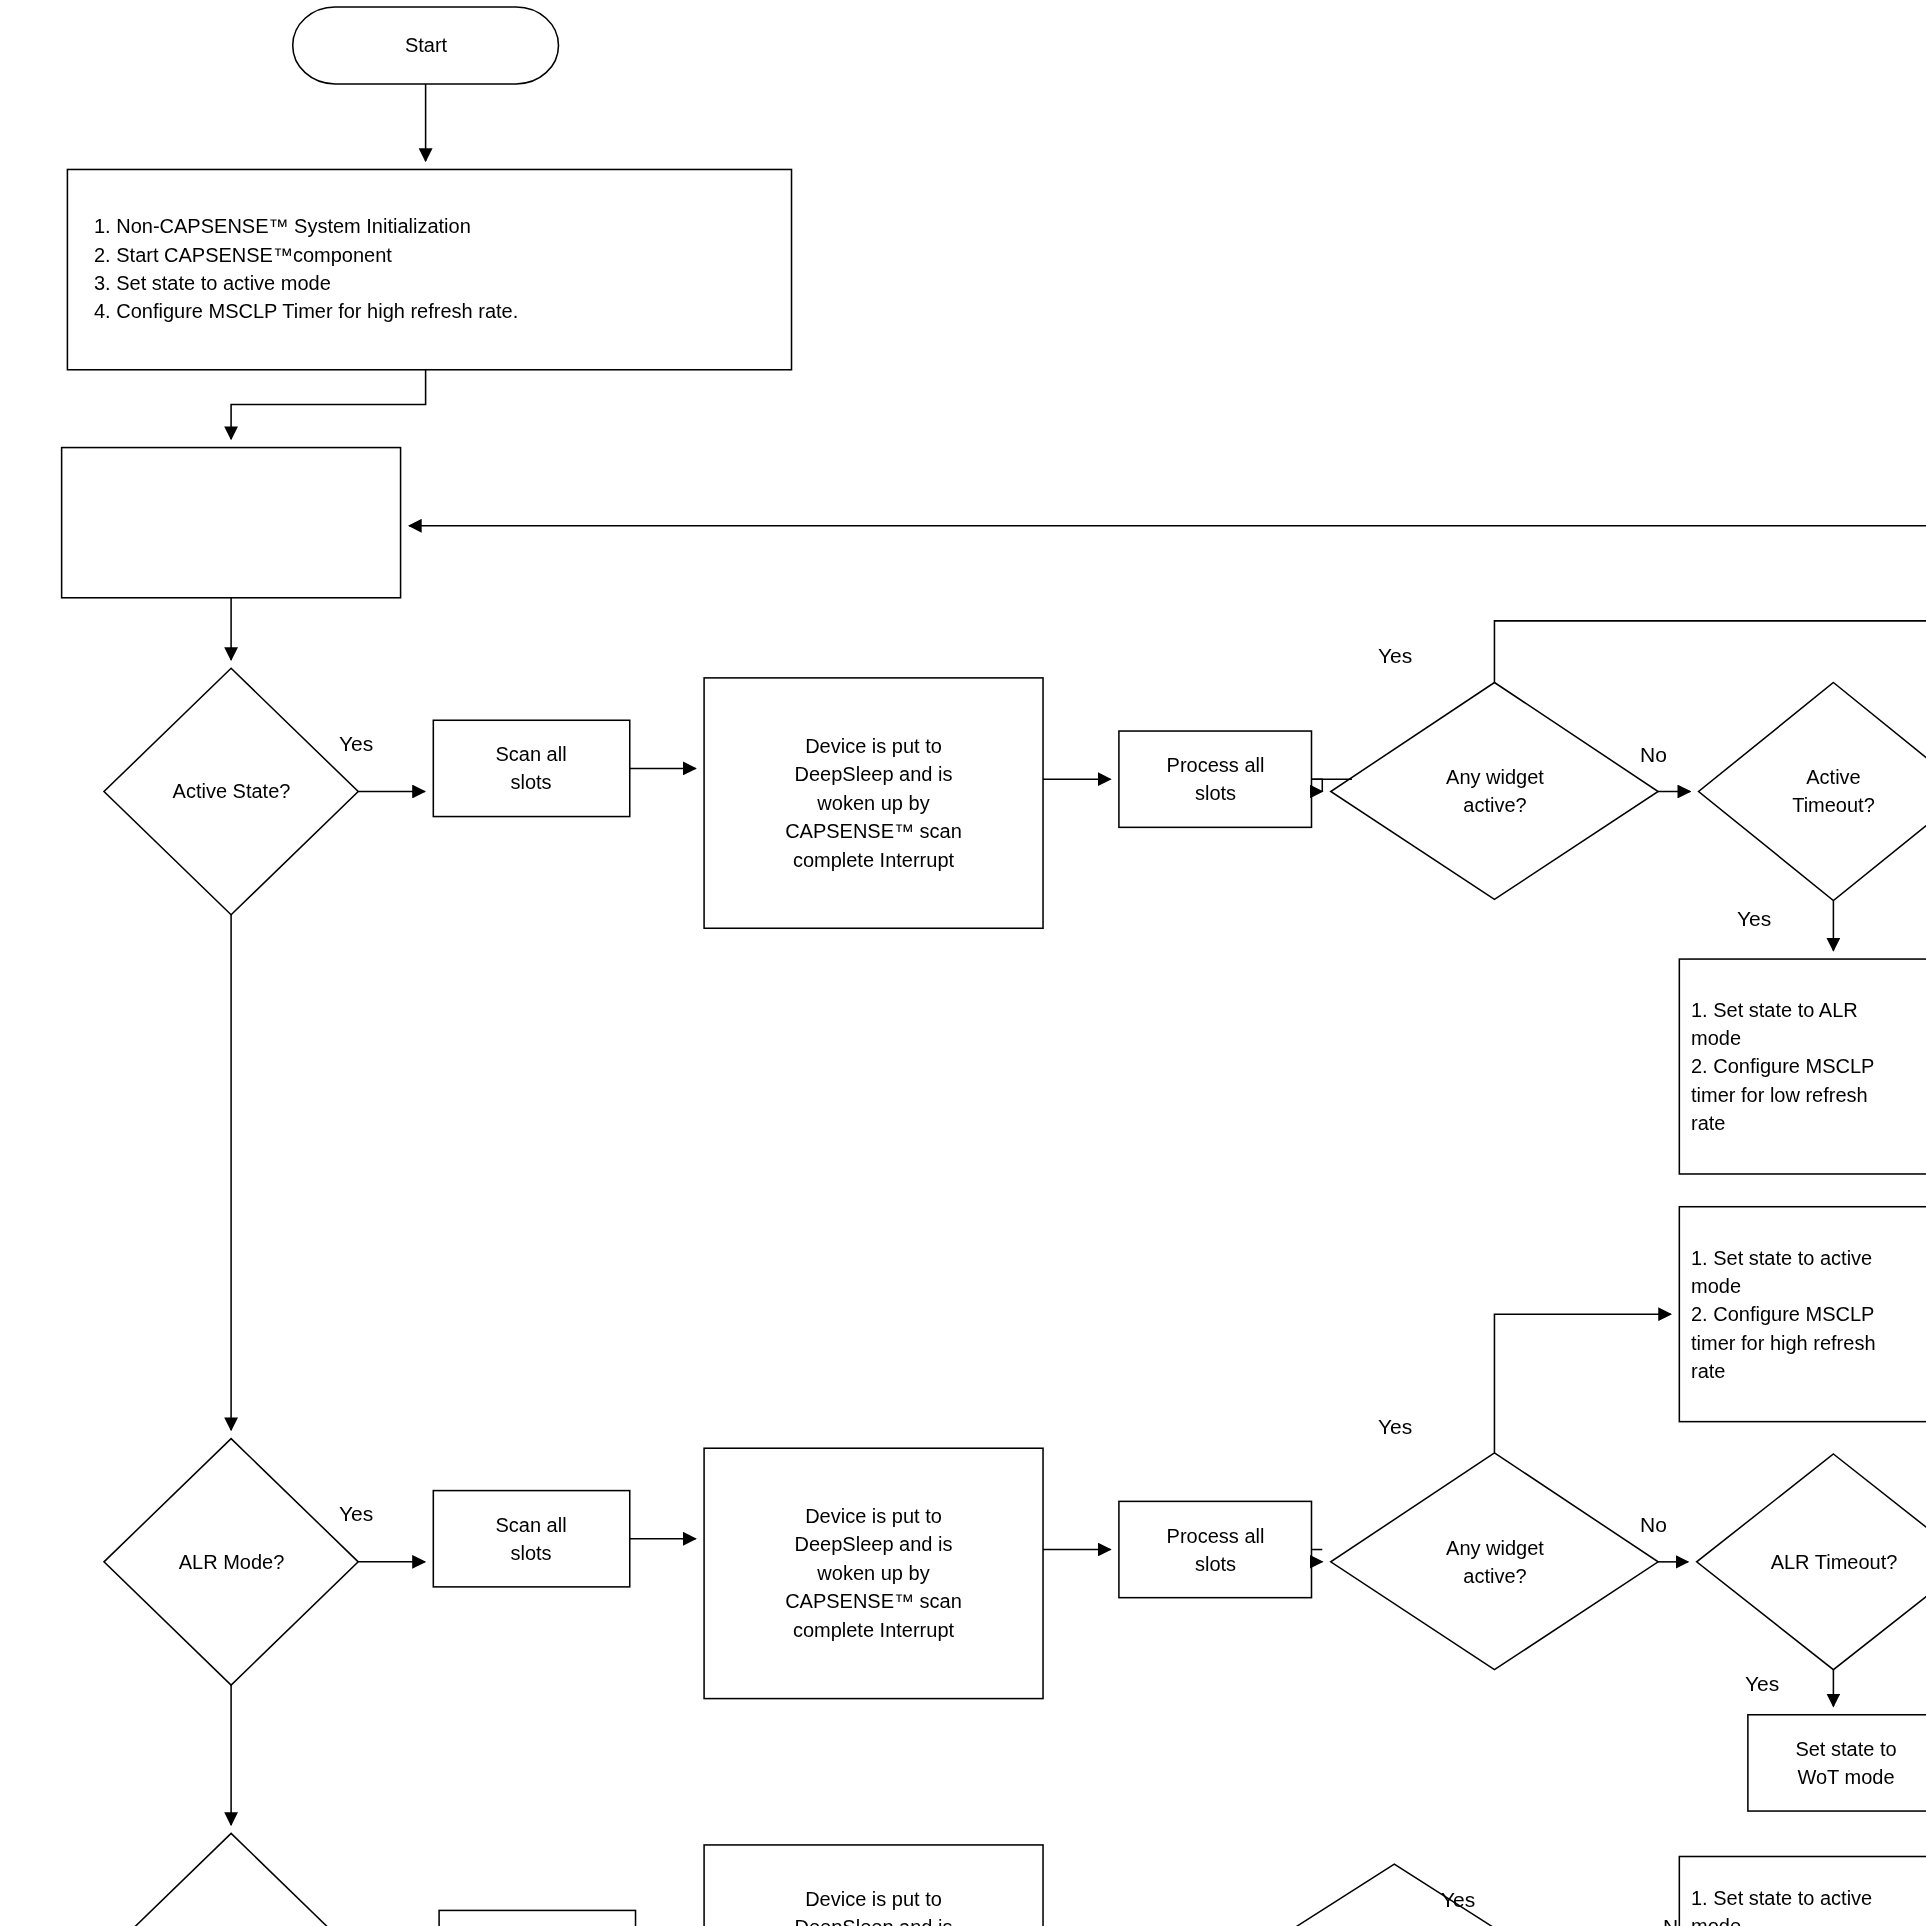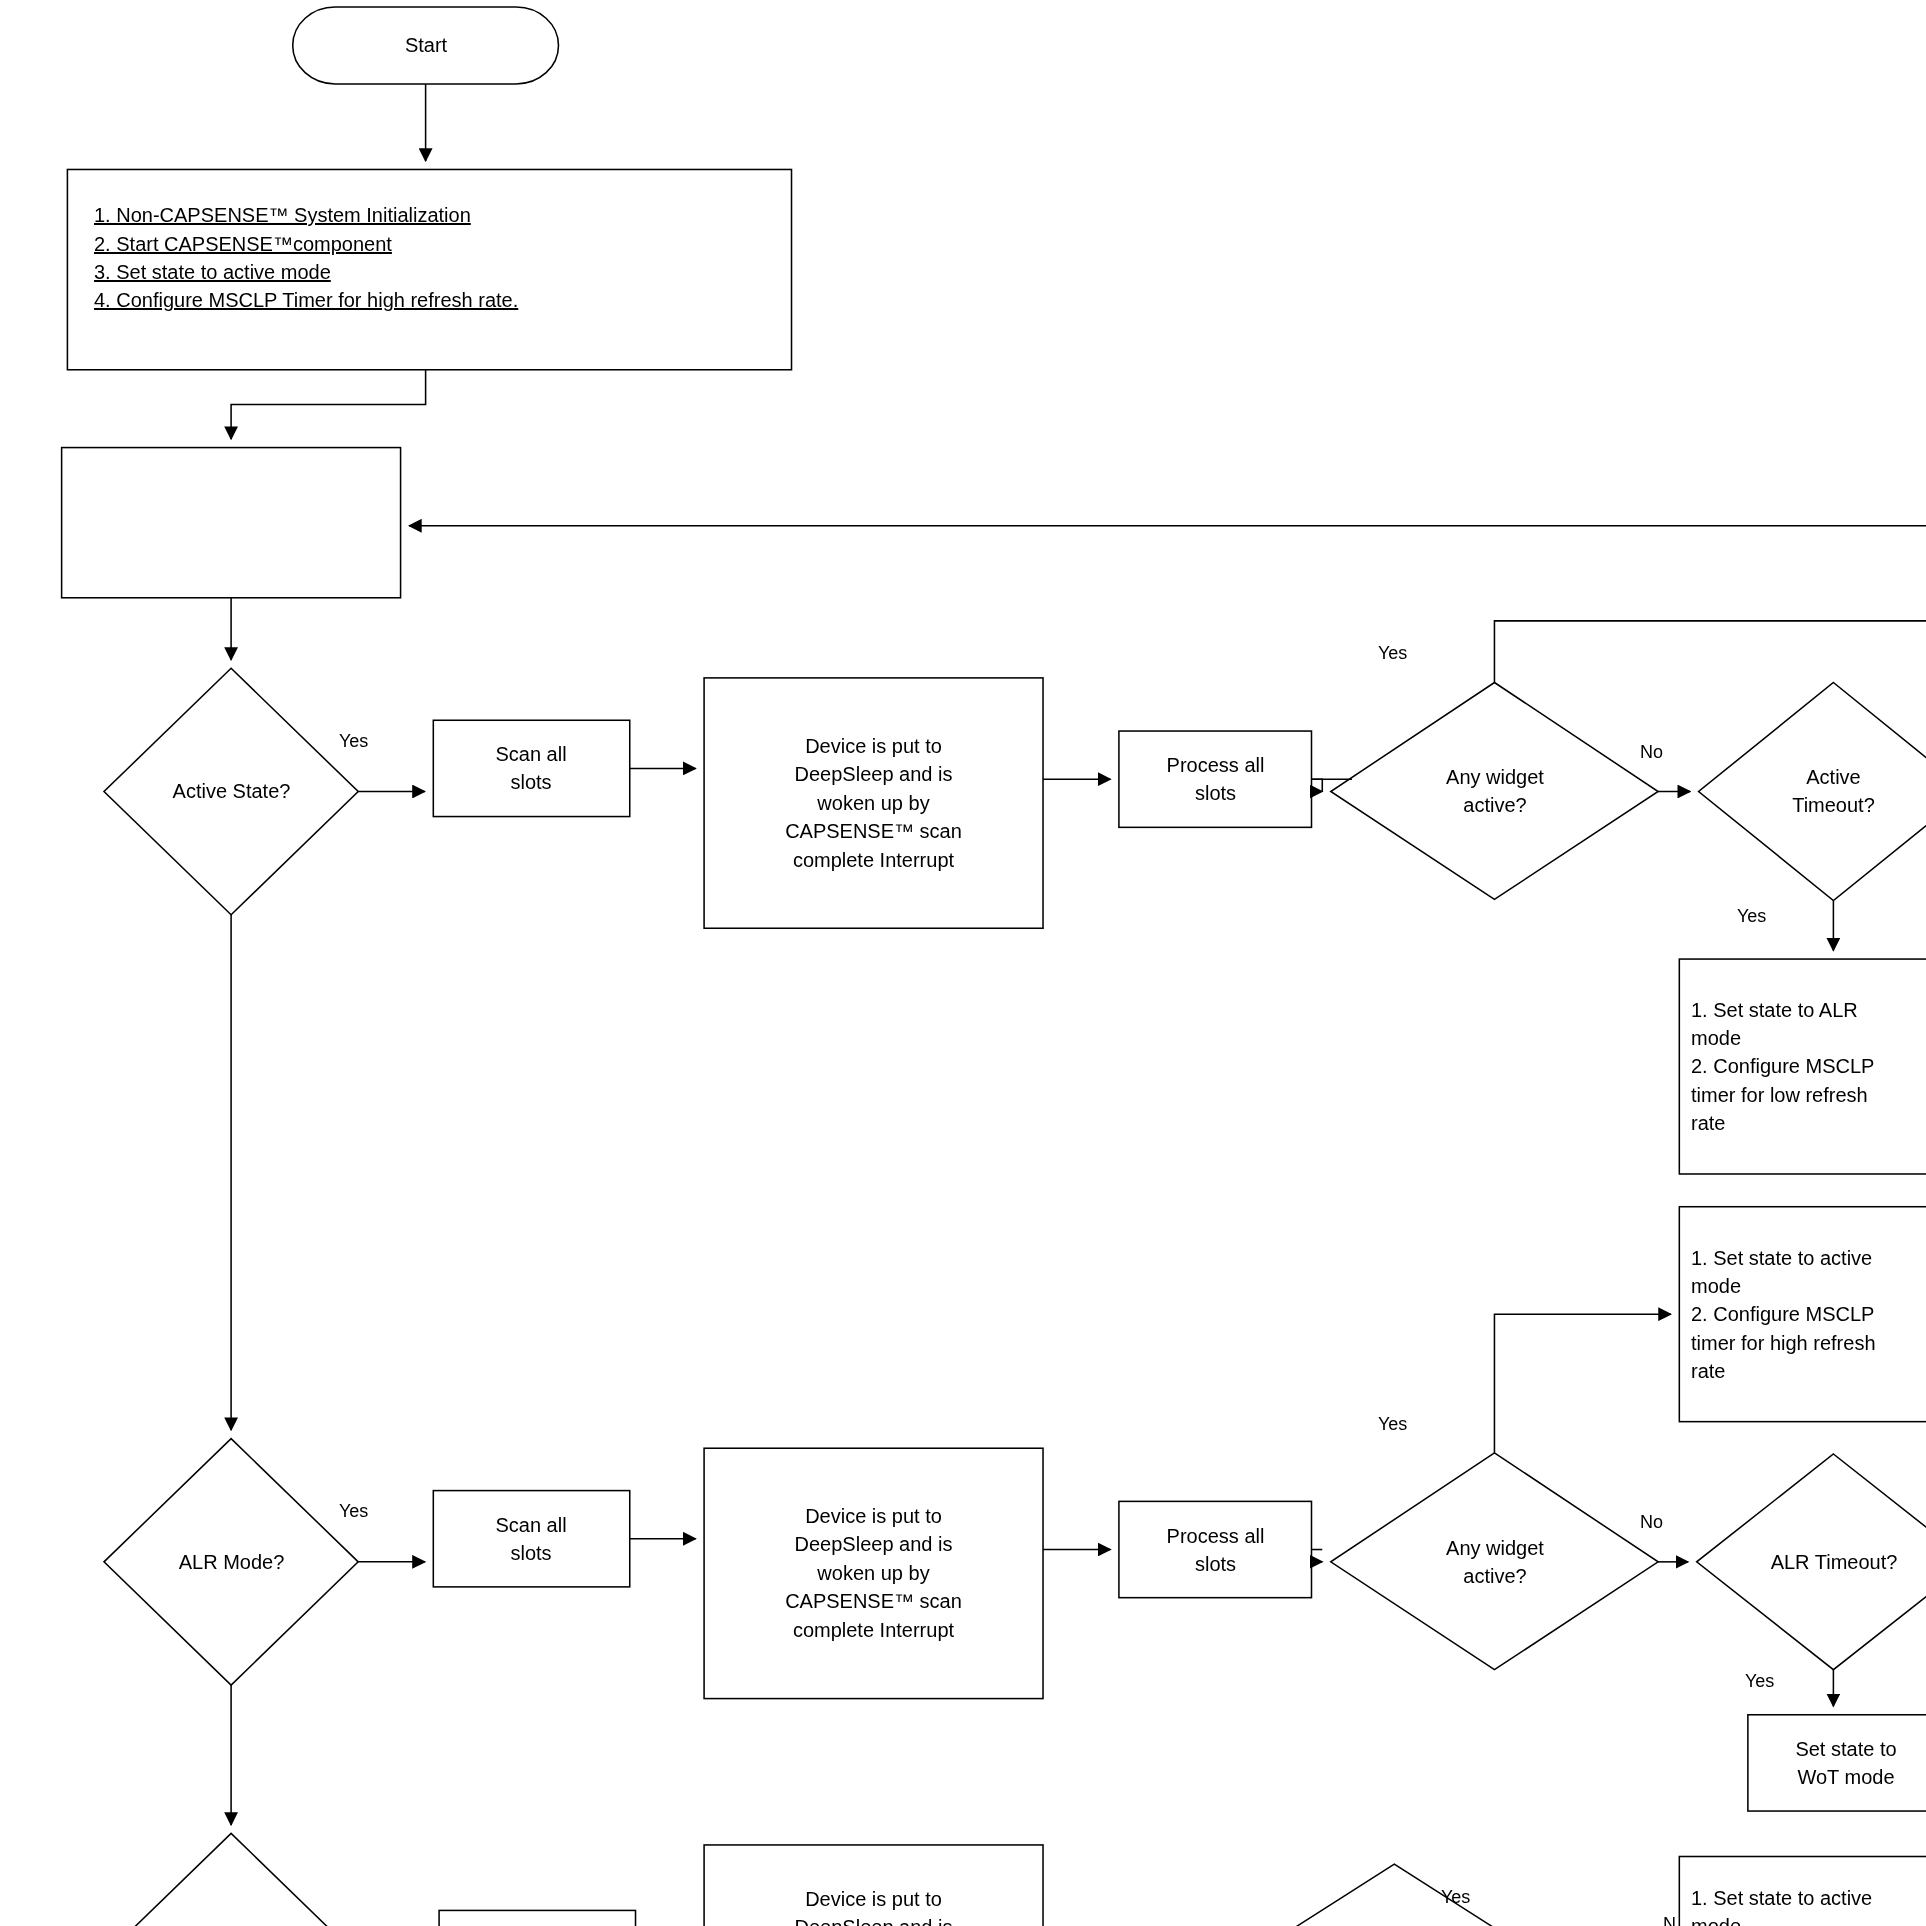--- a/index.html
+++ b/index.html
@@ -23,21 +23,21 @@
     white-space:pre-line;
     box-sizing:border-box;
     pointer-events:none;
   }
   .center{display:flex;align-items:center;justify-content:center;text-align:center;}
   .leftal{display:flex;align-items:center;justify-content:flex-start;text-align:left;}
   .edgelabel{
     position:absolute;
     color:#000000;
     font-family:"Liberation Sans", sans-serif;
-    font-size:18px;
+    font-size:21px;
     line-height:1.1;
     white-space:nowrap;
   }
 </style>
 </head>
 <body>
 
 <div id="root">
 
   <svg class="flow" viewBox="0 0 6000 6000">
@@ -143,21 +143,21 @@
 
     <path class="conn" d="M5240,5082 L5750,5082 L5750,5540"></path>
 
     <path class="conn" d="M5240,5735 L5505,5735 L5505,5562" marker-end="url(#ah)"></path>
 
     <path class="conn" d="M5300,5540 L5950,5540"></path>
   </svg>
 
   <div class="nodetext center" style="left:293px;top:7px;width:266px;height:77px;">Start</div>
 
-  <div class="nodetext leftal" style="left:94px;top:158px;width:697px;height:200px;text-decoration:underline;">1. Non-CAPSENSE™ System Initialization
+  <div class="nodetext leftal" style="left:94px;top:169px;width:697px;height:200px;">1. Non-CAPSENSE™ System Initialization
 2. Start CAPSENSE™component
 3. Set state to active mode
 4. Configure MSCLP Timer for high refresh rate.</div>
 
 
   <div class="nodetext center" style="left:116px;top:753px;width:231px;height:77px;">Active State?</div>
   <div class="nodetext center" style="left:433px;top:720px;width:196px;height:96px;">Scan all
 slots</div>
   <div class="nodetext center" style="left:704px;top:678px;width:339px;height:250px;">Device is put to
 DeepSleep and is

